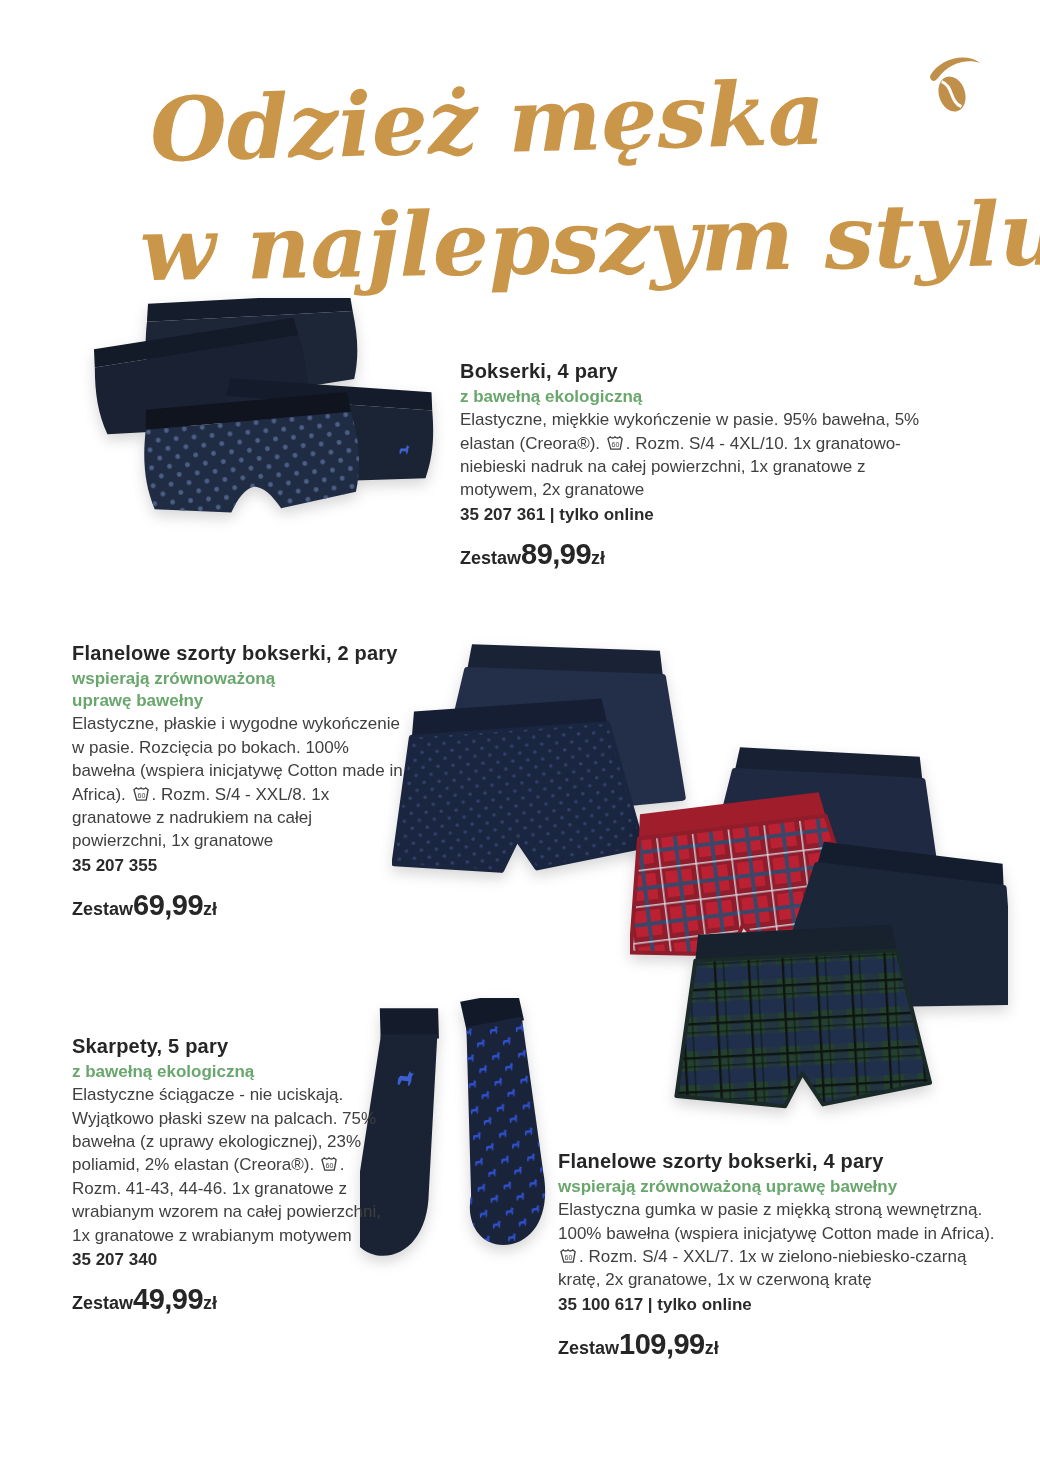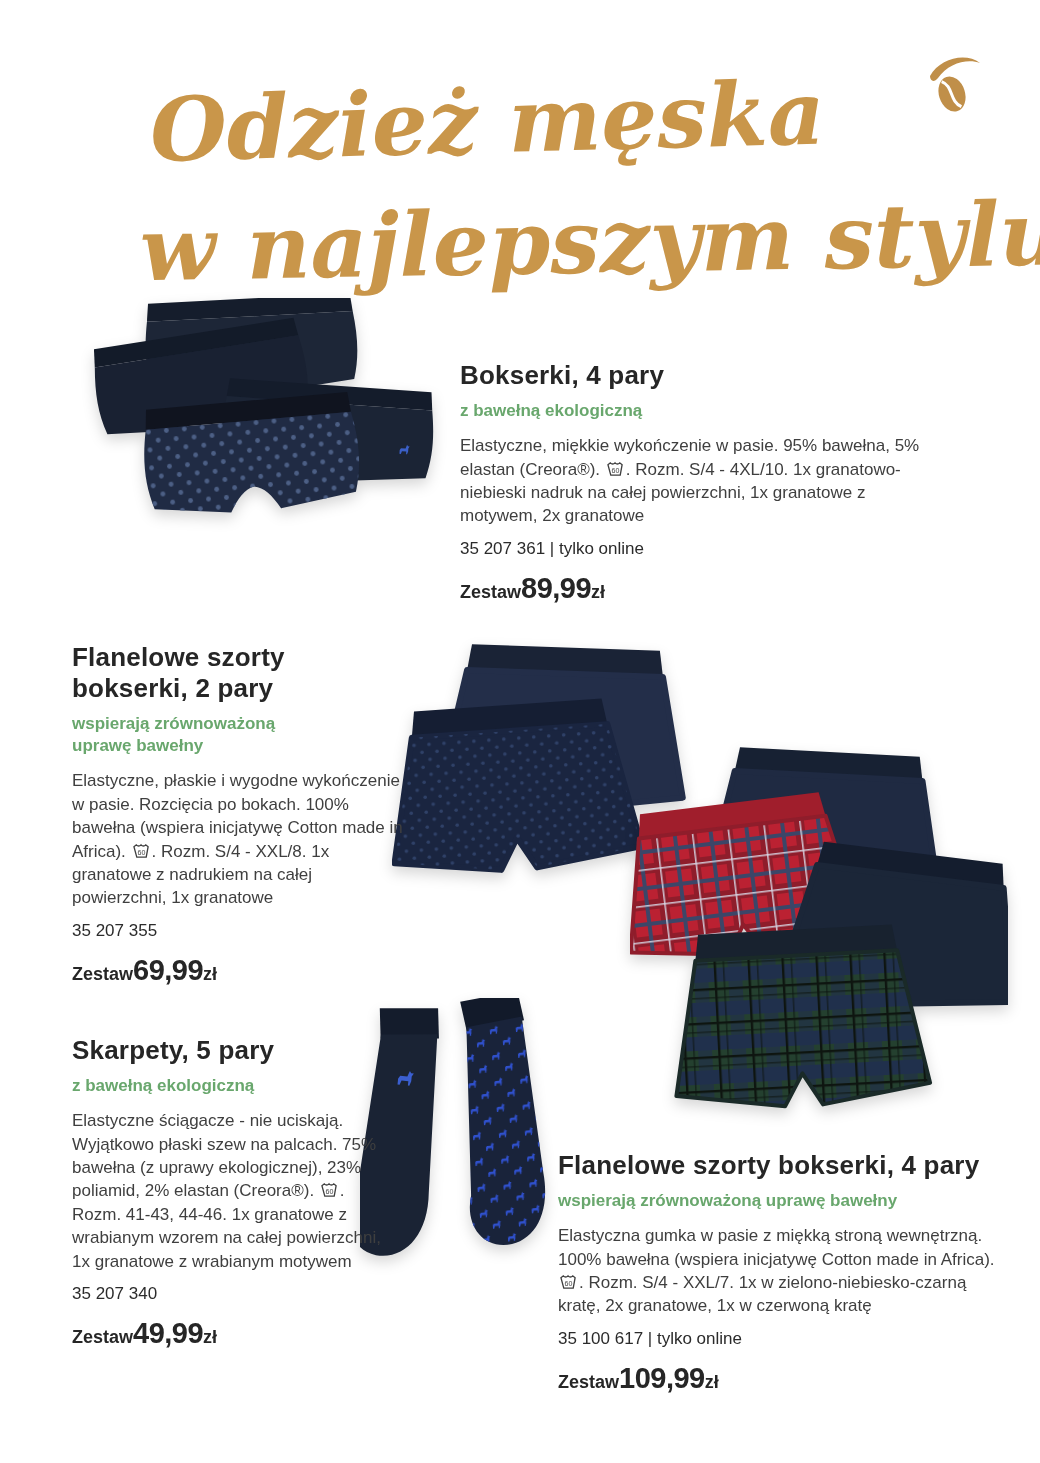--- a/index.html
+++ b/index.html
@@ -23,25 +23,25 @@
   .img-boxers  { left:92px;  top:298px;  width:352px; height:298px; }
   .img-shorts2 { left:392px; top:640px;  width:294px; height:326px; }
   .img-shorts4 { left:630px; top:745px;  width:378px; height:404px; }
   .img-socks   { left:360px; top:998px;  width:208px; height:304px; }
   
   .pblock { position:absolute; }
   .pb-0 { left:460px; top:360px;  width:478px; }
   .pb-1 { left:72px;  top:642px;  width:332px; }
   .pb-2 { left:72px;  top:1035px; width:314px; }
   .pb-3 { left:558px; top:1150px; width:452px; }
-  .p-title { font-size:26px; font-weight:bold; color:#262626; letter-spacing:0.2px; }
-  .p-eco   { font-size:17px; font-weight:bold; color:#69a76d; line-height:1.3; margin-top:9px; }
+  .p-title { font-size:20px; font-weight:bold; color:#262626; letter-spacing:0.2px; }
+  .p-eco   { font-size:17px; font-weight:bold; color:#69a76d; line-height:1.3; margin-top:3px; }
   .pb-1 .p-eco { width:252px; }
-  .p-desc  { font-size:17px; color:#3f3f3f; line-height:1.38; margin-top:12px; }
-  .p-code  { font-size:17px; font-weight:normal; color:#2b2b2b; margin-top:11px; }
+  .p-desc  { font-size:17px; color:#3f3f3f; line-height:1.38; margin-top:0; }
+  .p-code  { font-size:17px; font-weight:bold; color:#2b2b2b; margin-top:3px; }
   .p-price { margin-top:13px; display:flex; align-items:baseline; color:#262626; }
   .p-price .lbl { font-size:18px; font-weight:bold; }
   .p-price .amt { font-size:29px; font-weight:bold; letter-spacing:-0.5px; }
   .p-price .cur { font-size:18px; font-weight:bold; }
   .wash { width:19px; height:17px; vertical-align:-2px; margin:0 1px; }
 </style>
 </head>
 <body>
 
 <div class="page">

